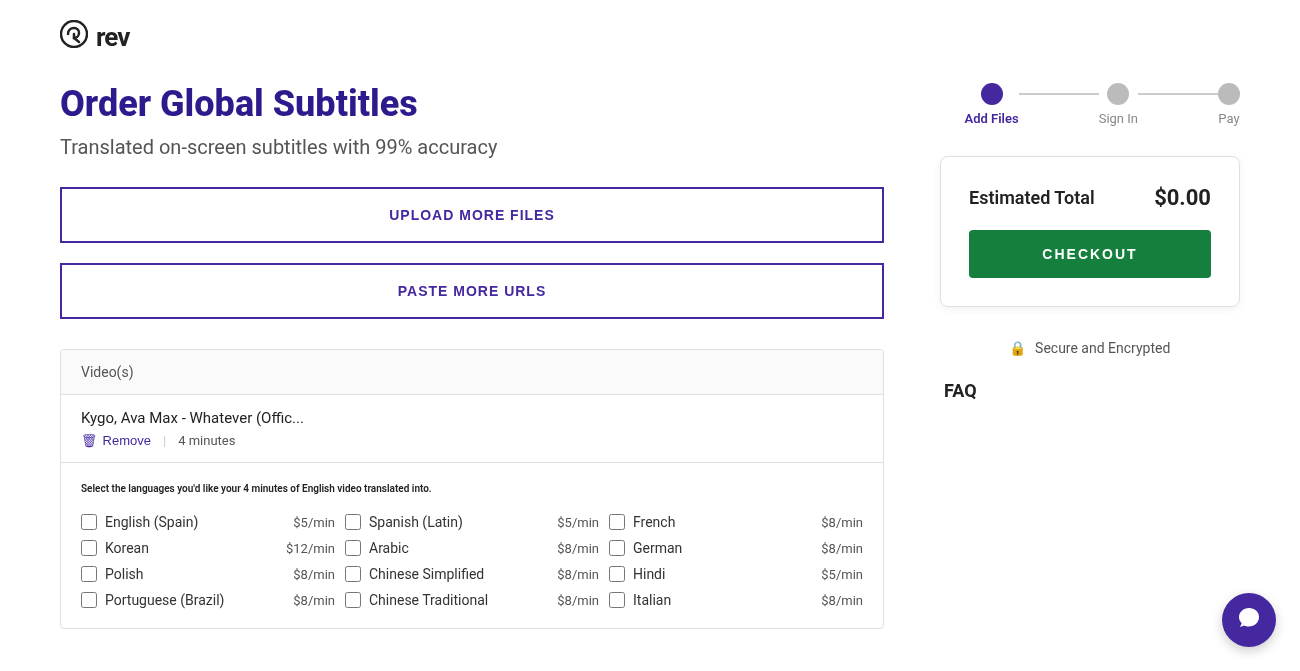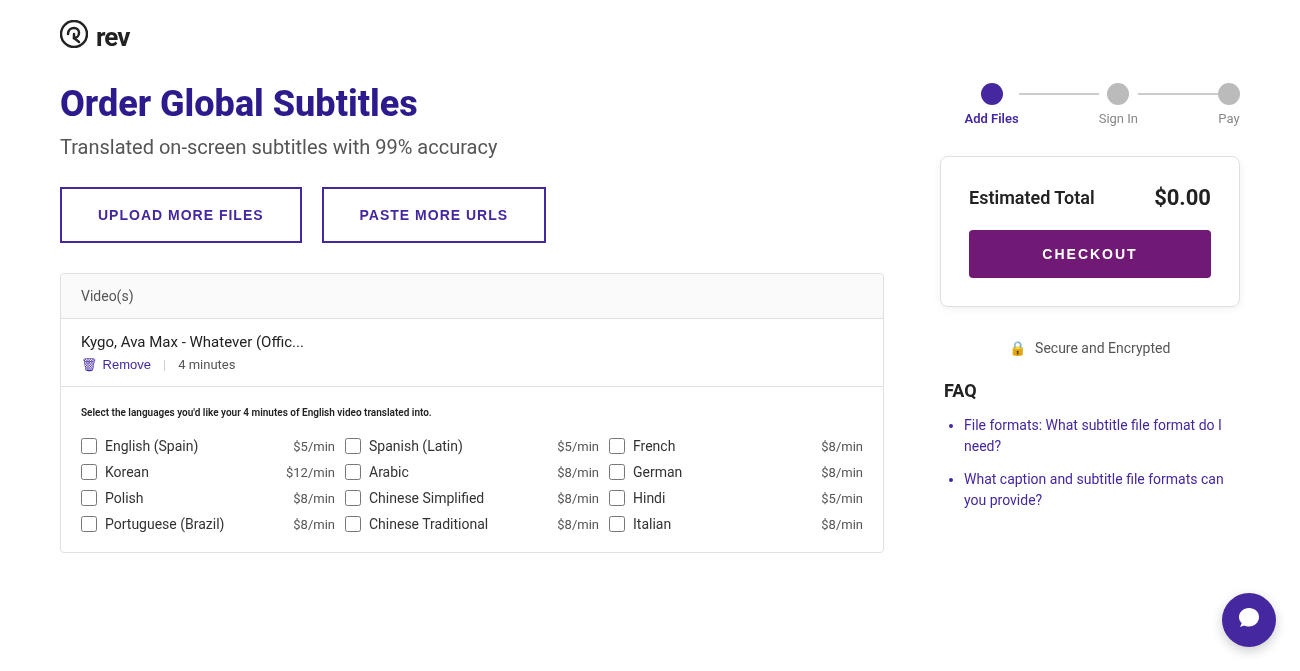--- a/index.html
+++ b/index.html
@@ -18,21 +18,21 @@
     .right-col { width: 300px; flex-shrink: 0; }
     .step-circle { width: 22px; height: 22px; border-radius: 50%; }
     .step-circle.active { background: #4527a0; }
     .step-circle.inactive { background: #bbb; }
 
     
     .page-title { font-size: 36px; font-weight: 800; color: #2d1b8e; margin-bottom: 10px; }
     .page-subtitle { font-size: 20px; color: #555; margin-bottom: 28px; }
 
     
-    .upload-btns { display: flex; gap: 20px; margin-bottom: 30px; }
+    .upload-btns { display: flex; gap: 20px; margin-bottom: 30px; flex-direction: column; }
     .upload-btn {
       border: 2px solid #4527a0;
       background: #fff;
       color: #4527a0;
       font-size: 14px;
       font-weight: 700;
       letter-spacing: 1px;
       padding: 18px 36px;
       cursor: pointer;
       text-transform: uppercase;
@@ -56,21 +56,21 @@
     .lang-item input[type="checkbox"] { width: 16px; height: 16px; accent-color: #4527a0; cursor: pointer; }
     .lang-price { margin-left: auto; color: #555; font-size: 13px; white-space: nowrap; }
 
     
     .order-summary { border: 1px solid #e0e0e0; border-radius: 8px; padding: 28px; margin-bottom: 33px; box-shadow: 0 2px 8px rgba(0,0,0,0.06); }
     .estimated-row { display: flex; justify-content: space-between; align-items: center; margin-bottom: 20px; }
     .estimated-label { font-size: 18px; font-weight: 600; color: #222; }
     .estimated-amount { font-size: 22px; font-weight: 700; color: #222; }
     .checkout-btn {
       width: 100%;
-      background: #701a75;
+      background: #15803d;
       color: #fff;
       border: none;
       padding: 16px;
       font-size: 14px;
       font-weight: 700;
       letter-spacing: 2px;
       text-transform: uppercase;
       cursor: not-allowed;
       border-radius: 4px;
     }
@@ -242,24 +242,20 @@
         <button class="checkout-btn">CHECKOUT</button>
       </div>
 
       <div class="secure-area">
         <span>🔒</span>
         <span>Secure and Encrypted</span>
       </div>
 
       <div class="faq-section">
         <h3 class="faq-title">FAQ</h3>
-        <ul class="faq-list" id="faq-list">
-        <li>File formats: What subtitle file format do I need?</li>
-            <li>What caption and subtitle file formats can you provide?</li>
-          </ul>
       </div>
     </div>
   </div>
 </div>
 
 <div class="chat-bubble">
   <span class="chat-bubble-icon">
     <svg width="26" height="26" viewBox="0 0 26 26" fill="none">
       <path d="M13 3C7.48 3 3 7.03 3 12c0 2.39 1.03 4.56 2.72 6.17L4 22l4.27-1.45C9.38 21.15 11.14 21.5 13 21.5c5.52 0 10-4.03 10-9.5S18.52 3 13 3z" fill="white"></path>
     </svg>

